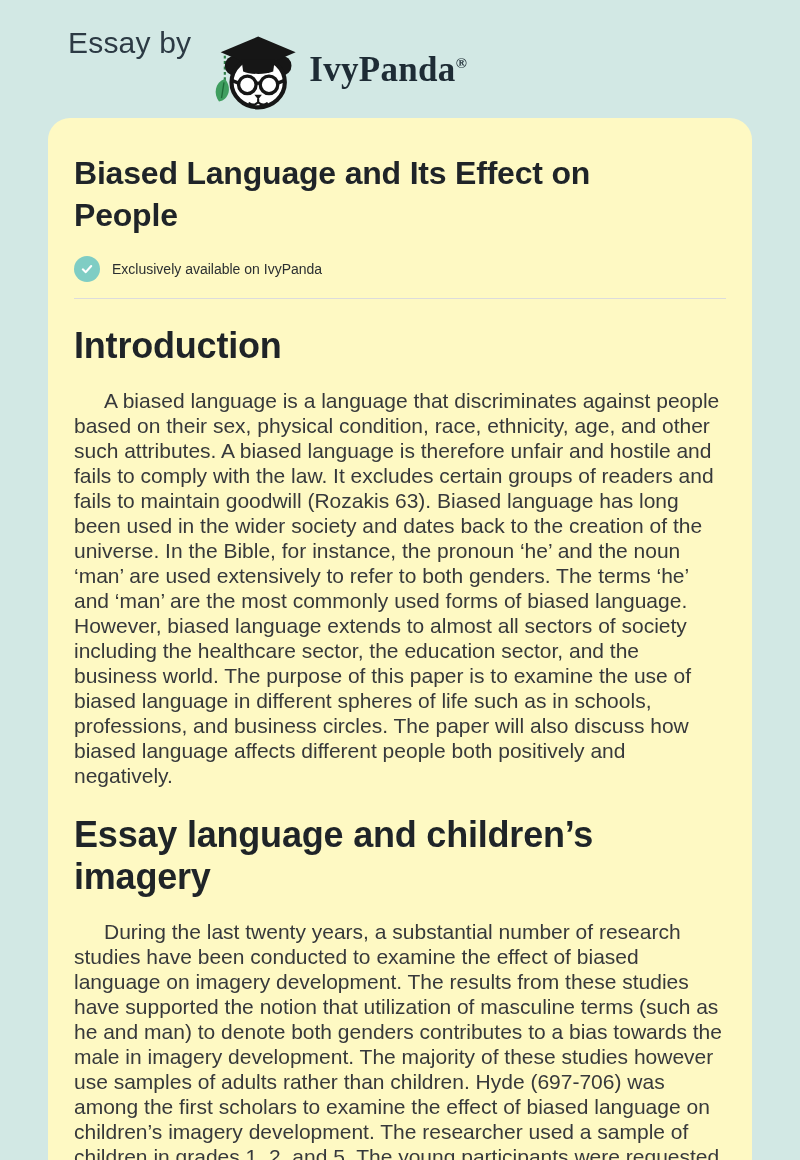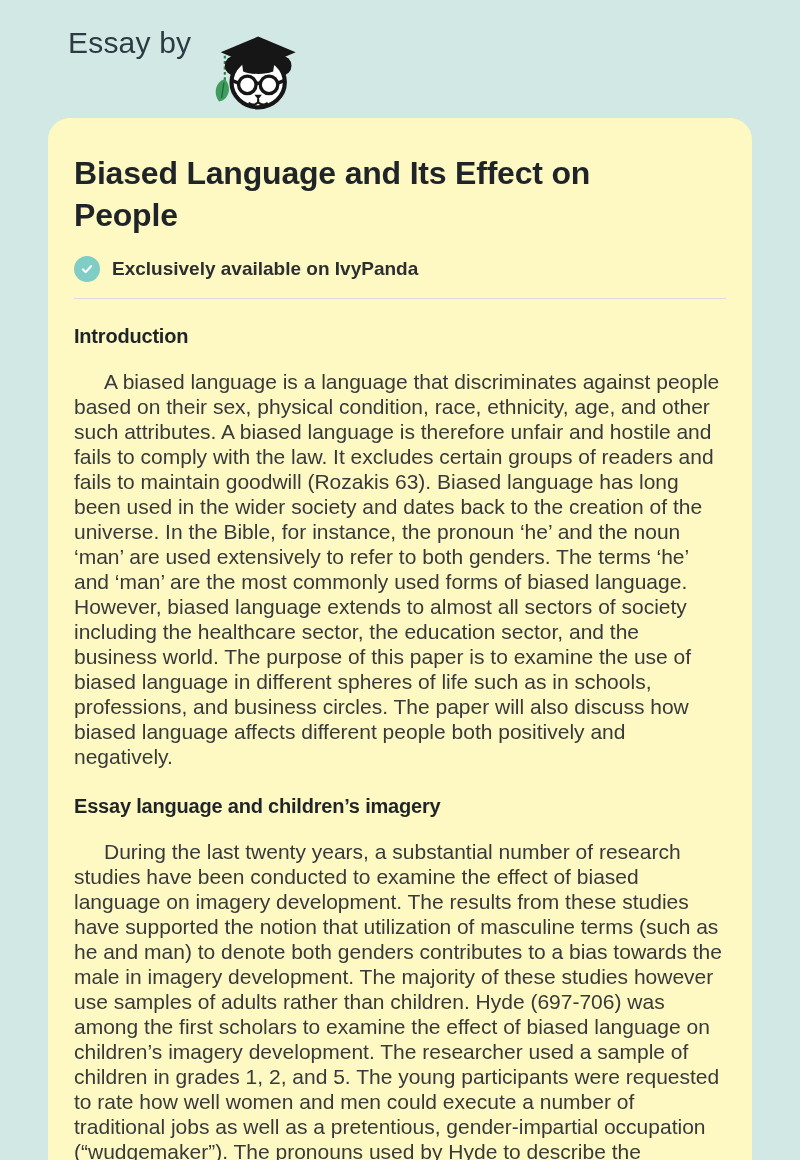--- a/index.html
+++ b/index.html
@@ -66,31 +66,31 @@
     width: 26px; height: 26px;
     border-radius: 50%;
     background: #7fcdc4;
     display: flex;
     align-items: center;
     justify-content: center;
     margin-right: 12px;
     flex: 0 0 auto;
   }
   .badge-label {
-    font-size: 19px;
-    font-weight: 700;
+    font-size: 14px;
+    font-weight: 400;
     color: #2b2f31;
   }
   .divider {
     border: none;
     border-top: 1px solid #dcdcdc;
     margin-top: 16px;
   }
   .section-heading {
-    font-size: 20px;
+    font-size: 36px;
     font-weight: 700;
     color: #1f2428;
     letter-spacing: -0.2px;
     margin-top: 26px;
   }
   .body-paragraph {
     margin-top: 21px;
     font-size: 21px;
     line-height: 25px;
     color: #37393b;
@@ -123,20 +123,21 @@
         <circle cx="48" cy="61" r="10.5" fill="#ffffff" stroke="#161616" stroke-width="4"></circle>
         <circle cx="74" cy="61" r="10.5" fill="#ffffff" stroke="#161616" stroke-width="4"></circle>
         <line x1="58.5" y1="59" x2="63.5" y2="59" stroke="#161616" stroke-width="4"></line>
         <line x1="37.5" y1="59" x2="30" y2="56" stroke="#161616" stroke-width="4"></line>
         <line x1="84.5" y1="59" x2="92" y2="56" stroke="#161616" stroke-width="4"></line>
 
         <path d="M56.5 73 L65.5 73 L61 78.5 Z" fill="#161616"></path>
         <path d="M61 78.5 L61 82 M61 82 C 57 86 52.5 85 50.5 83 M61 82 C 65 86 69.5 85 71.5 83" stroke="#161616" stroke-width="2.6" fill="none" stroke-linecap="round"></path>
       </svg>
     </span>
+    <span class="brand-name"><span>IvyPanda</span><sup>®</sup></span>
   </span>
 </header>
 
 <main class="card">
   <h1 class="page-title">Biased Language and Its Effect on People</h1>
 
   <div class="badge-row">
     <span class="badge-circle">
       <svg viewBox="0 0 16 16" width="14" height="14" aria-hidden="true">
         <polyline points="3.2,8.4 6.6,11.6 12.8,4.6" fill="none" stroke="#ffffff" stroke-width="2.4" stroke-linecap="round" stroke-linejoin="round"></polyline>

